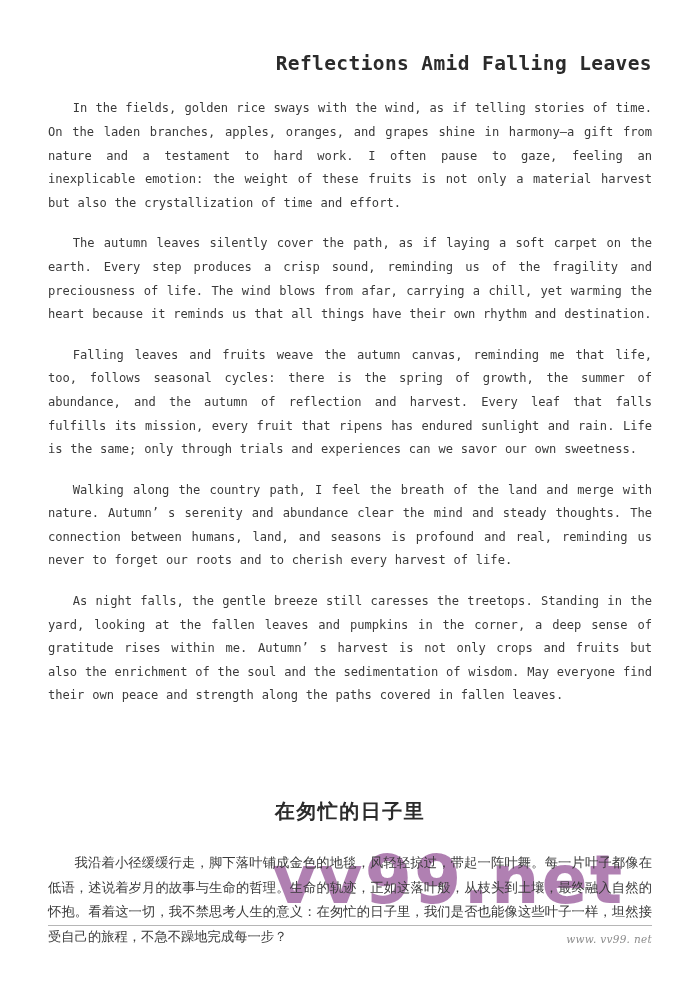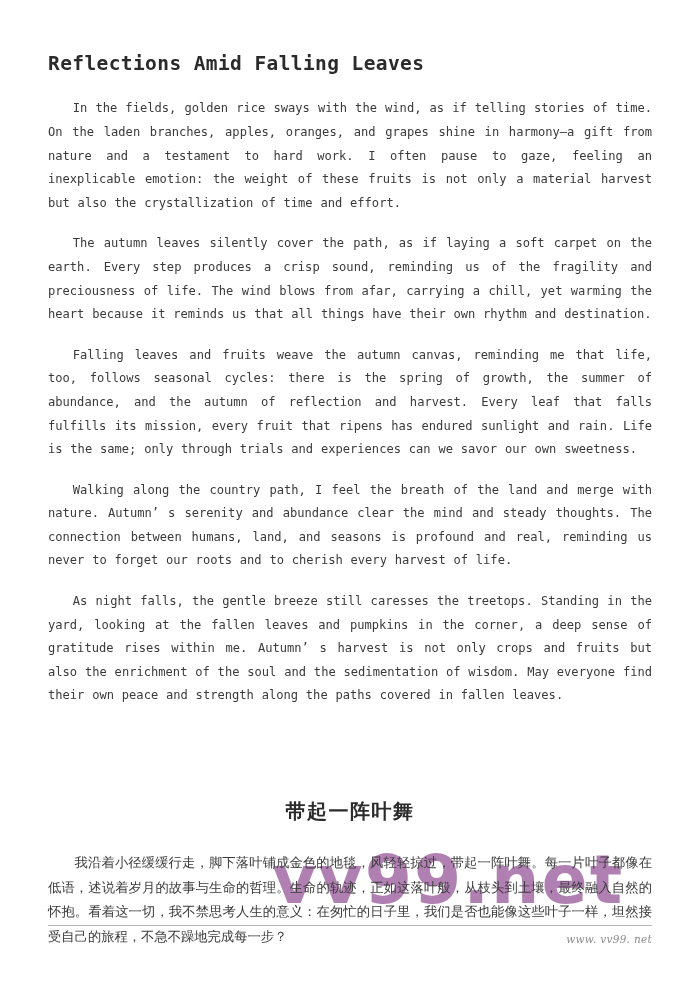--- a/index.html
+++ b/index.html
@@ -51,21 +51,21 @@
 
   .content {
     position: relative;
     z-index: 2;
   }
 
   
   .doc-title {
     margin: 0;
     padding-top: 52px;
-    text-align: left;
+    text-align: right;
     font-family: "DejaVu Sans Mono", "Liberation Mono", monospace;
     font-weight: 700;
     font-size: 19.5px;
     letter-spacing: 0.4px;
     color: #2b2b2b;
     line-height: 1.2;
   }
 
   
   .en-body {
@@ -146,21 +146,21 @@
     <h1 class="doc-title">Reflections Amid Falling Leaves</h1>
 
     <div class="en-body">
       <p class="en-par">In the fields, golden rice sways with the wind, as if telling stories of time. On the laden branches, apples, oranges, and grapes shine in harmony—a gift from nature and a testament to hard work. I often pause to gaze, feeling an inexplicable emotion: the weight of these fruits is not only a material harvest but also the crystallization of time and effort.</p>
       <p class="en-par">The autumn leaves silently cover the path, as if laying a soft carpet on the earth. Every step produces a crisp sound, reminding us of the fragility and preciousness of life. The wind blows from afar, carrying a chill, yet warming the heart because it reminds us that all things have their own rhythm and destination.</p>
       <p class="en-par">Falling leaves and fruits weave the autumn canvas, reminding me that life, too, follows seasonal cycles: there is the spring of growth, the summer of abundance, and the autumn of reflection and harvest. Every leaf that falls fulfills its mission, every fruit that ripens has endured sunlight and rain. Life is the same; only through trials and experiences can we savor our own sweetness.</p>
       <p class="en-par">Walking along the country path, I feel the breath of the land and merge with nature. Autumn’ s serenity and abundance clear the mind and steady thoughts. The connection between humans, land, and seasons is profound and real, reminding us never to forget our roots and to cherish every harvest of life.</p>
       <p class="en-par">As night falls, the gentle breeze still caresses the treetops. Standing in the yard, looking at the fallen leaves and pumpkins in the corner, a deep sense of gratitude rises within me. Autumn’ s harvest is not only crops and fruits but also the enrichment of the soul and the sedimentation of wisdom. May everyone find their own peace and strength along the paths covered in fallen leaves.</p>
     </div>
 
-    <h2 class="cn-title">带起一阵叶舞</h2>
+    <h2 class="cn-title">在匆忙的日子里</h2>
 
     <div class="cn-body">
       <p class="cn-par">我沿着小径缓缓行走，脚下落叶铺成金色的地毯，风轻轻掠过，带起一阵叶舞。每一片叶子都像在低语，述说着岁月的故事与生命的哲理。生命的轨迹，正如这落叶般，从枝头到土壤，最终融入自然的怀抱。看着这一切，我不禁思考人生的意义：在匆忙的日子里，我们是否也能像这些叶子一样，坦然接受自己的旅程，不急不躁地完成每一步？</p>
     </div>
 
   </div>
 
   <div class="footer">
     <div class="footer-rule"></div>
     <div class="footer-url">www. vv99. net</div>

